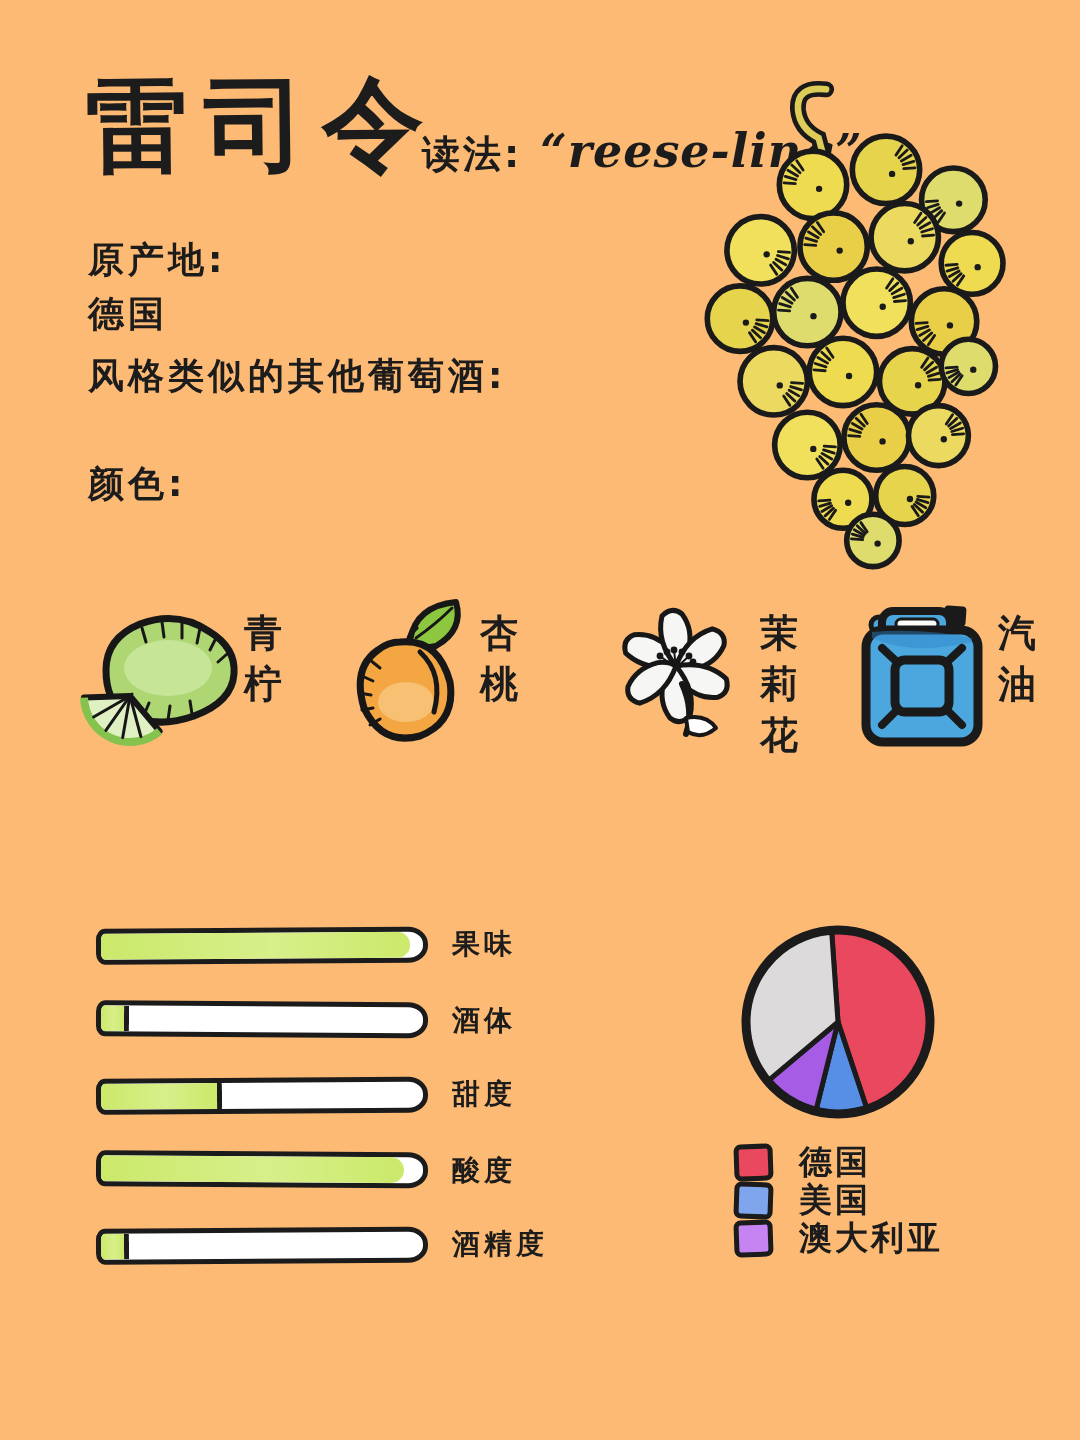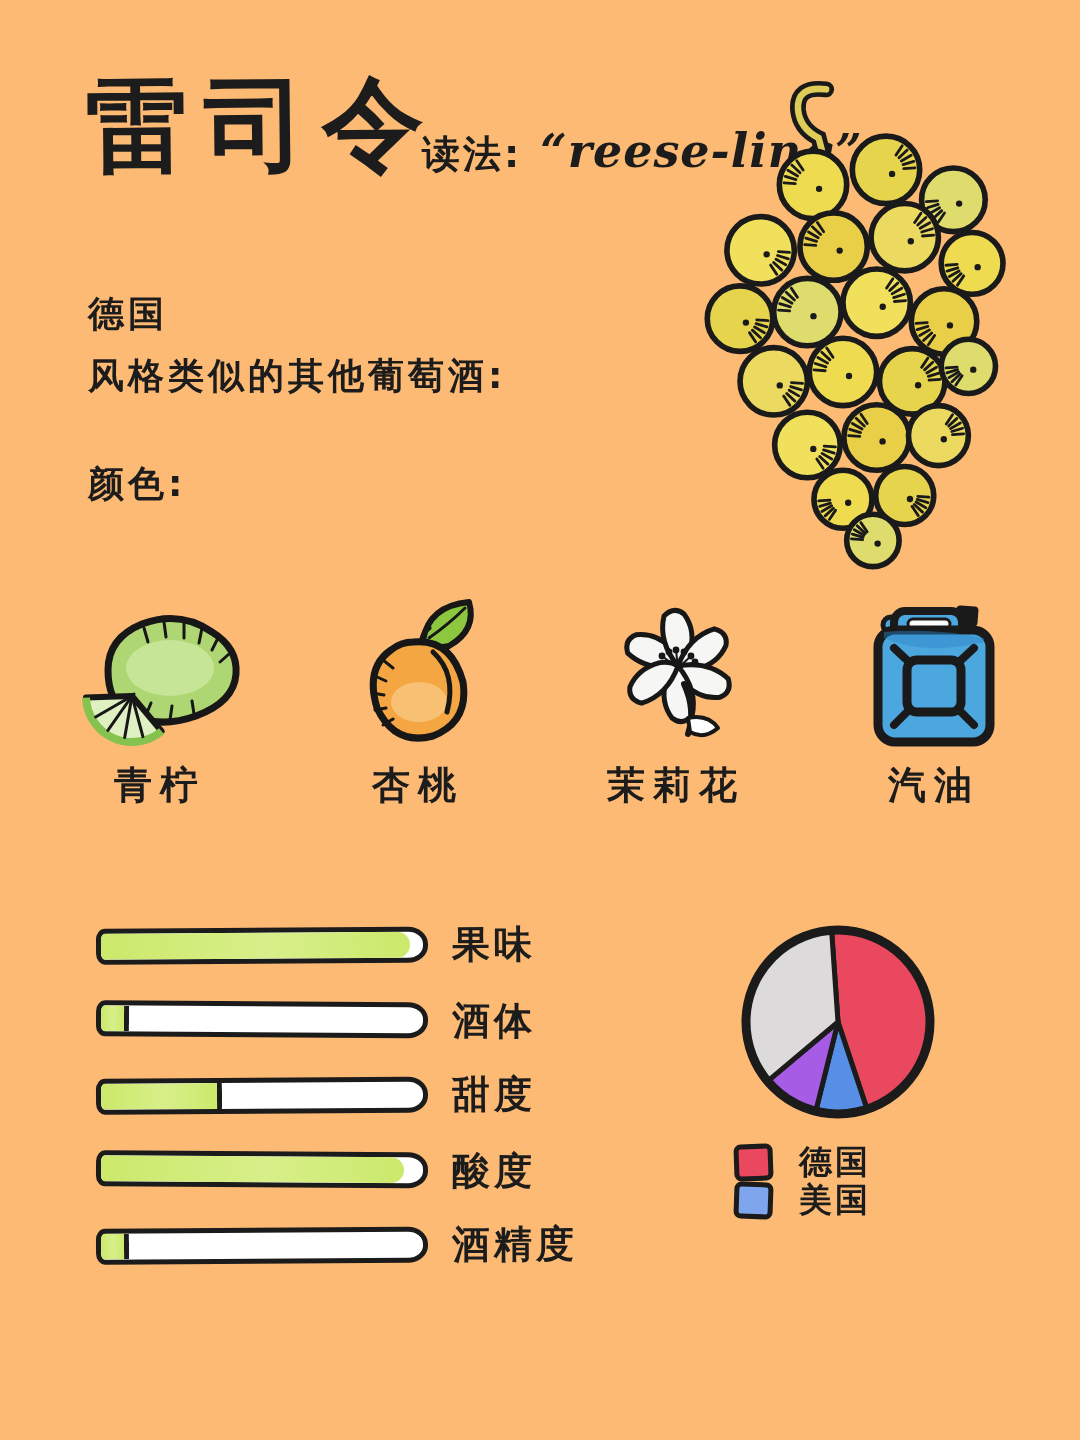--- a/index.html
+++ b/index.html
@@ -16,32 +16,32 @@
 
   
   .info-line{position:absolute;left:88px;font-size:36px;letter-spacing:4px;font-weight:600;}
   .i1{top:236px}.i2{top:290px}.i3{top:352px}.i4{top:404px}.i5{top:460px}.i6{top:512px}
 
   
   .grapes{position:absolute;left:692px;top:80px;}
 
   
   .aromas{position:absolute;left:72px;top:598px;width:950px;display:flex;justify-content:space-between;}
-  .aroma{width:176px;display:flex;flex-direction:column;align-items:center;}
+  .aroma{width:176px;display:flex;flex-direction:row;align-items:flex-start;}
   .aroma-icon{height:152px;display:flex;align-items:flex-end;justify-content:center;}
   .aroma-label{margin-top:10px;font-size:38px;font-weight:600;letter-spacing:8px;}
 
   
   .bars{position:absolute;left:96px;top:922px;width:560px;}
   .bar-row{display:flex;align-items:center;gap:24px;height:46px;margin-bottom:29px;}
   .bar-track{width:322px;height:26px;border:5px solid #1b1b1b;background:#ffffff;
              border-radius:9px 20px 20px 9px / 11px 17px 17px 11px;overflow:hidden;}
   .bar-fill{height:100%;border-radius:3px 16px 16px 3px;}
   .bar-fill.partial{border-right:5px solid #1b1b1b;border-radius:3px 1px 1px 3px;}
-  .bar-label{font-size:38px;font-weight:600;letter-spacing:4px;white-space:nowrap;}
+  .bar-label{font-size:28px;font-weight:600;letter-spacing:4px;white-space:nowrap;}
 
   
   .pie-wrap{position:absolute;left:736px;top:920px;}
   .legend{position:absolute;left:734px;top:1146px;}
   .legend-row{display:flex;align-items:center;height:33px;margin-bottom:5px;}
   .legend-swatch{width:29px;height:27px;border:5px solid #1b1b1b;border-radius:7px;flex:0 0 auto;}
   .legend-row:nth-child(odd) .legend-swatch{transform:rotate(-2deg);}
   .legend-row:nth-child(even) .legend-swatch{transform:rotate(2deg);}
   .legend-label{margin-left:26px;font-size:33px;font-weight:600;letter-spacing:3px;white-space:nowrap;}
 </style>
@@ -243,20 +243,21 @@
         <circle cx="182" cy="492" r="28" fill="#dfdc6e" stroke="#1a1a1a" stroke-width="6"></circle>
         <line x1="159.05602684402405" y1="490.39560110388516" x2="171.02679544714192" y2="491.2326787888146" stroke="#1a1a1a" stroke-width="3" stroke-linecap="round"></line>
         <line x1="160.00499061285018" y1="485.27545079137707" x2="171.48064768440662" y2="488.7839112480499" stroke="#1a1a1a" stroke-width="3" stroke-linecap="round"></line>
         <line x1="162.08141571295792" y1="480.5" x2="172.47372055837118" y2="486.5" stroke="#1a1a1a" stroke-width="3" stroke-linecap="round"></line>
         <line x1="165.17886486275907" y1="476.31403771856253" x2="173.9551092821891" y2="484.4980180393125" stroke="#1a1a1a" stroke-width="3" stroke-linecap="round"></line>
         <line x1="169.1385632201728" y1="472.93213583123406" x2="175.84887806182178" y2="482.8805867018946" stroke="#1a1a1a" stroke-width="3" stroke-linecap="round"></line>
         <circle cx="187.04" cy="495.36" r="3.4" fill="#1a1a1a"></circle>
       </g>
     </svg>
 
+  <div class="info-line i1">原产地:</div>
   <div class="info-line i2">德国</div>
   <div class="info-line i3">风格类似的其他葡萄酒:</div>
   <div class="info-line i5">颜色:</div>
 
   <div class="aromas">
 
     <div class="aroma">
       <div class="aroma-icon">
         <svg width="172" height="150" viewBox="0 0 172 150">
           <path d="M34,70 Q34,38 68,24 Q106,10 138,32 Q164,48 162,74 Q160,102 122,116 Q82,130 52,112 Q34,100 34,70 Z" fill="#aed773" stroke="#171717" stroke-width="7" stroke-linejoin="round"></path>
@@ -407,15 +408,19 @@
 
   <div class="legend">
       <div class="legend-row">
         <span class="legend-swatch" style="background: rgb(233, 72, 94);"></span>
         <span class="legend-label">德国</span>
       </div>
       <div class="legend-row">
         <span class="legend-swatch" style="background: rgb(127, 165, 236);"></span>
         <span class="legend-label">美国</span>
       </div>
+      <div class="legend-row">
+        <span class="legend-swatch" style="background: rgb(197, 132, 242);"></span>
+        <span class="legend-label">澳大利亚</span>
+      </div>
     </div>
 
 </div>
 
 </body></html>

